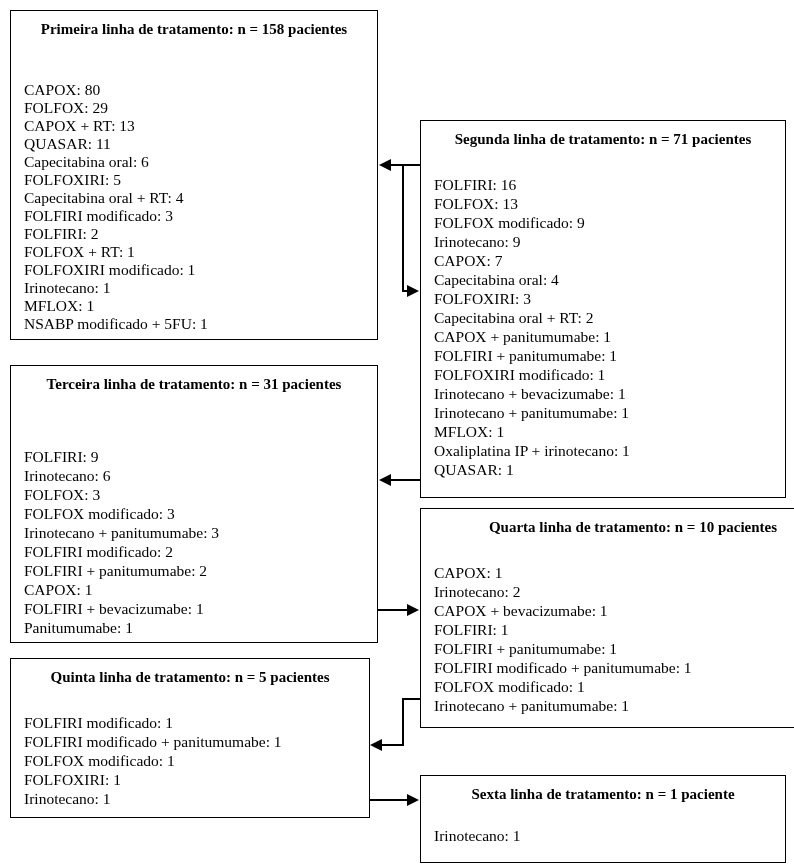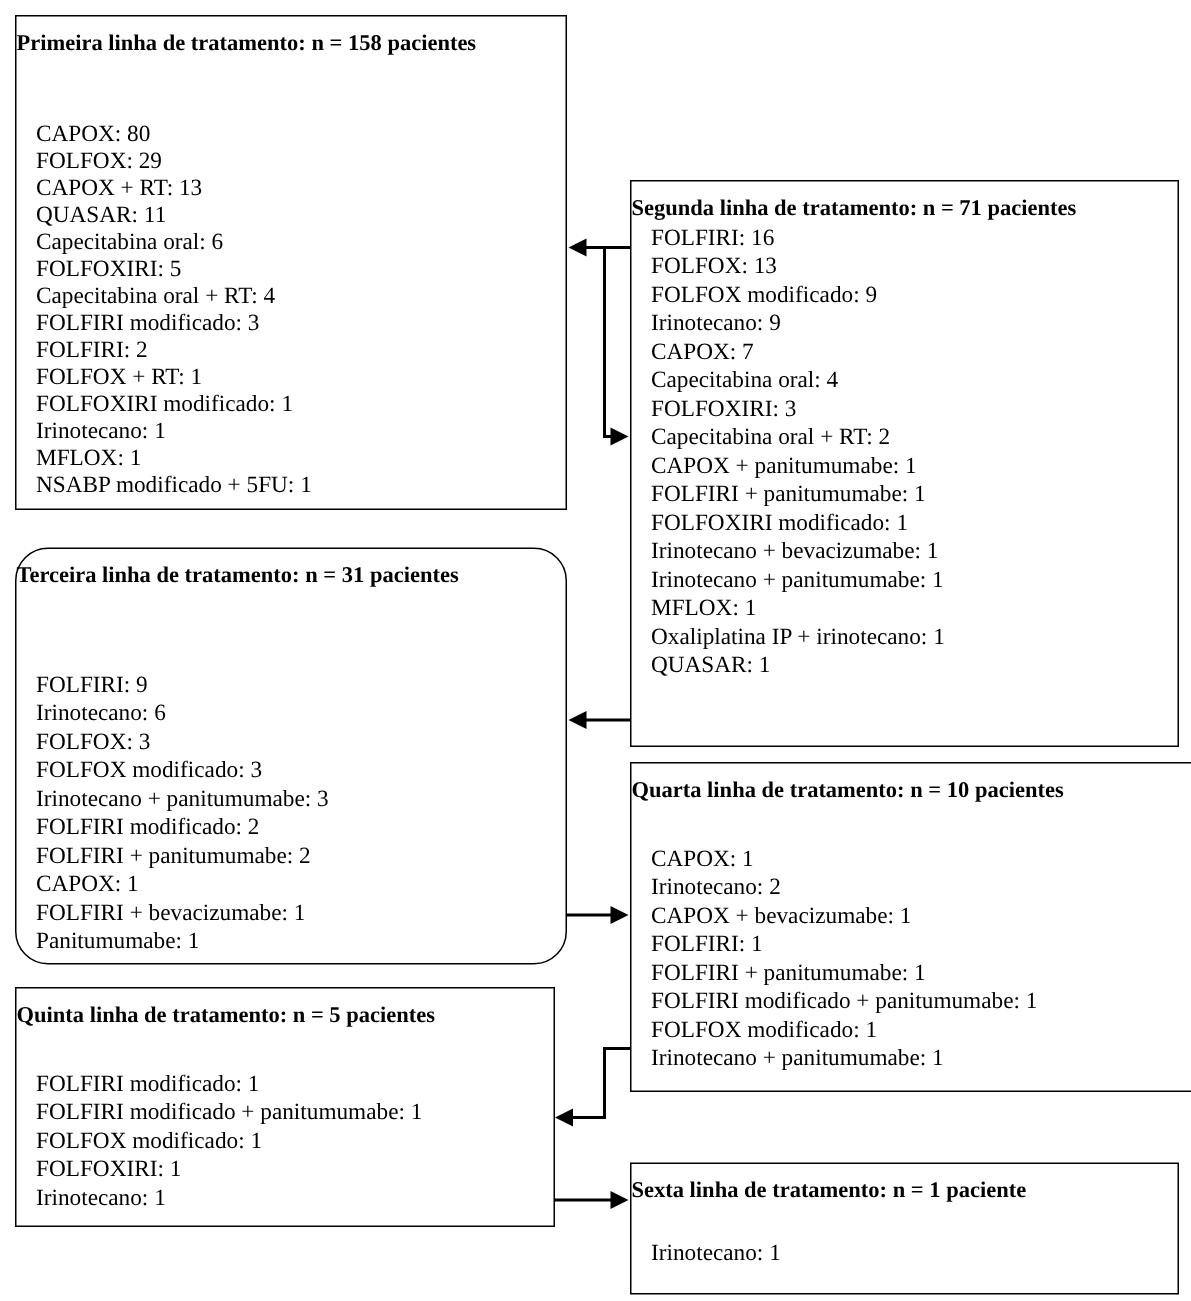--- a/index.html
+++ b/index.html
@@ -16,44 +16,45 @@
     color: #000000;
     overflow: hidden;
   }
   .box {
     position: absolute;
     box-sizing: border-box;
     border: 1.5px solid #000000;
     background: #ffffff;
   }
   .box-title {
+    text-align: center;
     font-weight: bold;
     font-size: 15px;
     line-height: 19px;
     padding-top: 9px;
   }
   .box-items {
     font-size: 15.5px;
     padding-left: 13px;
     padding-right: 6px;
   }
   .item {
     white-space: nowrap;
     font-family: Liberation Serif, serif;
   }
 
   #box-primeira { left: 10px;  top: 10px;  width: 368px; height: 330px; }
   #box-segunda  { left: 420px; top: 120px; width: 366px; height: 378px; }
-  #box-terceira { left: 10px;  top: 365px; width: 368px; height: 278px; border-radius: 22px; }
+  #box-terceira { left: 10px;  top: 365px; width: 368px; height: 278px; }
   #box-quarta   { left: 420px; top: 508px; width: 426px; height: 220px; }
   #box-quinta   { left: 10px;  top: 658px; width: 360px; height: 160px; }
   #box-sexta    { left: 420px; top: 775px; width: 366px; height: 88px;  }
 
   #box-primeira .box-items { margin-top: 42px; line-height: 18px; }
-  #box-segunda  .box-items { line-height: 19px; }
+  #box-segunda  .box-items { margin-top: 26px; line-height: 19px; }
   #box-terceira .box-items { margin-top: 53px; line-height: 19px; }
   #box-quarta   .box-items { margin-top: 26px; line-height: 19px; }
   #box-quinta   .box-items { margin-top: 26px; line-height: 19px; }
   #box-sexta    .box-items { margin-top: 22px; line-height: 19px; }
 
   .hline {
     position: absolute;
     height: 2px;
     background: #000000;
   }

